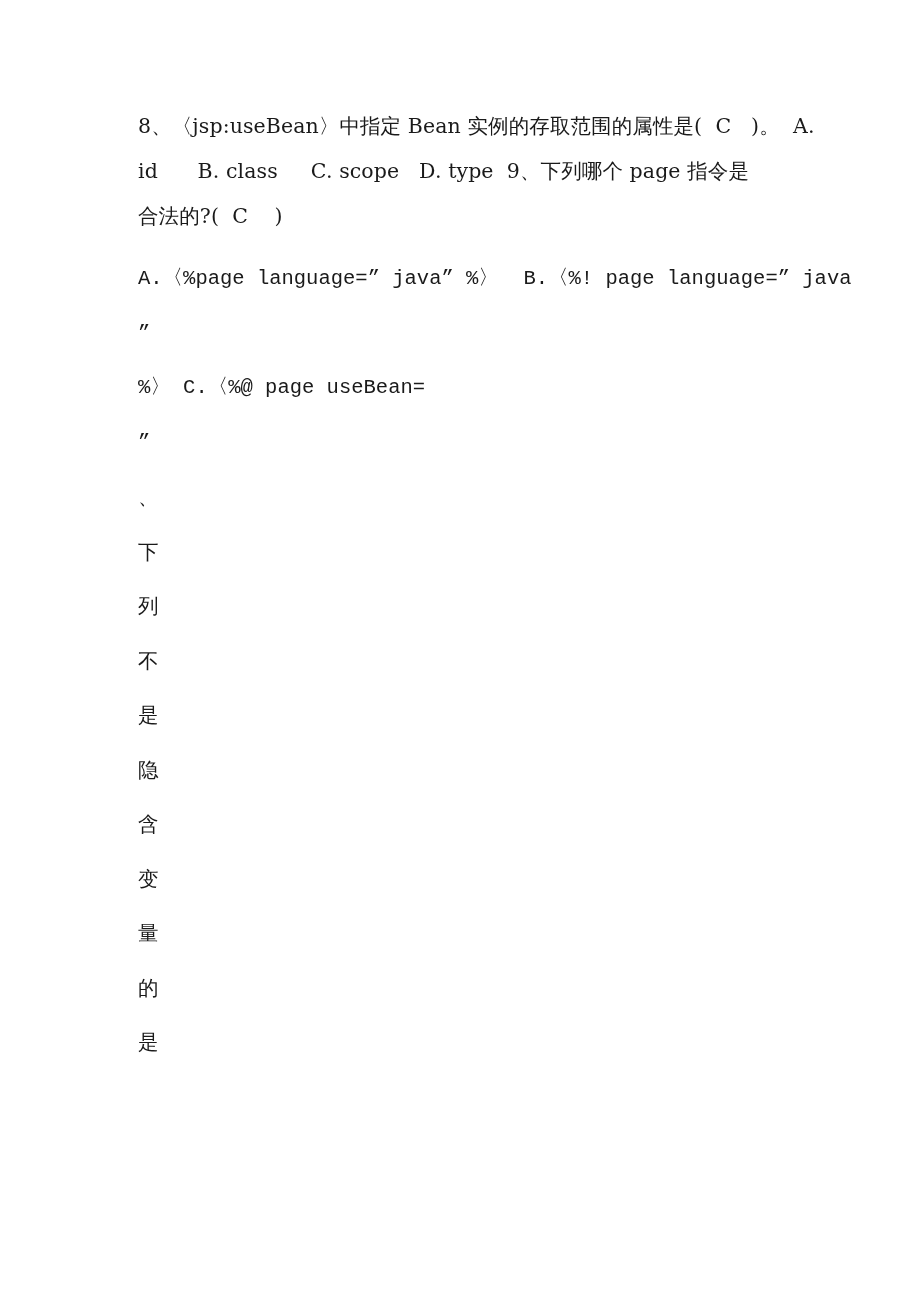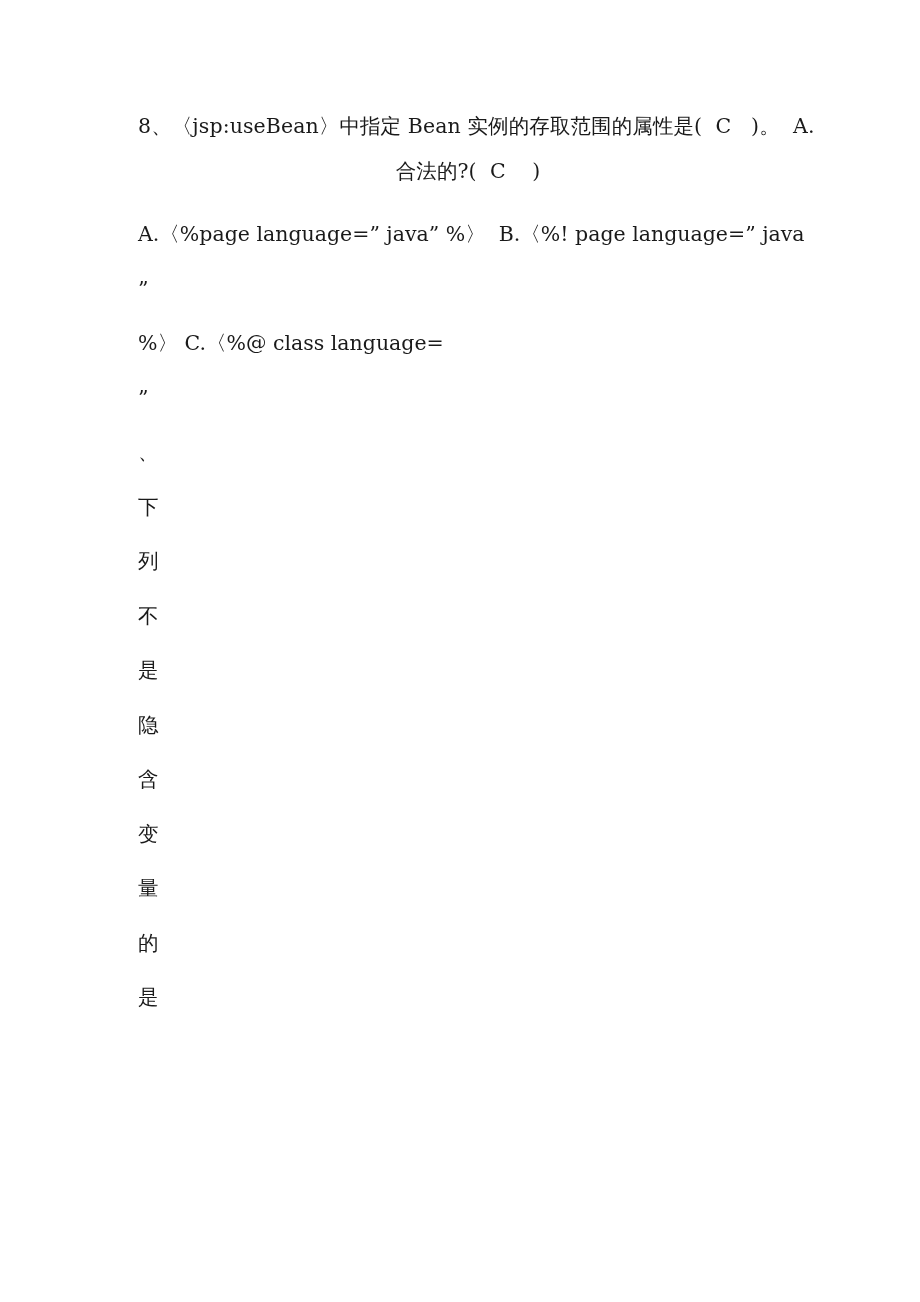--- a/index.html
+++ b/index.html
@@ -31,33 +31,33 @@
     position: absolute;
     left: 138px;
     top: 104px;
     width: 660px;
   }
 
   
   .block-tight {
     margin: 0;
     padding: 0;
-    text-align: center;
   }
   .block-tight .line {
     height: 45px;
     line-height: 45px;
     white-space: pre;
     font-size: 20.5px;
     letter-spacing: 0.1px;
   }
 
   
   .block-loose {
     margin-top: 13px;
+    font-family: Liberation Mono, monospace;
   }
   .block-loose .line {
     height: 54.5px;
     line-height: 54.5px;
     white-space: pre;
     font-size: 20.5px;
   }
 
   
   .block-vertical {
@@ -71,27 +71,28 @@
   }
 </style>
 </head>
 <body>
 
 <div class="page">
   <div class="content">
 
     <div class="block-tight">
       <div class="line">8、〈jsp:useBean〉中指定 Bean 实例的存取范围的属性是(  C   )。  A.</div>
+      <div class="line">id      B. class     C. scope   D. type  9、下列哪个 page 指令是</div>
       <div class="line">合法的?(  C    )</div>
     </div>
 
     <div class="block-loose">
       <div class="line">A.〈%page language=” java” %〉  B.〈%! page language=” java</div>
       <div class="line">”</div>
-      <div class="line">%〉 C.〈%@ class language=</div>
+      <div class="line">%〉 C.〈%@ page useBean=</div>
       <div class="line">”</div>
     </div>
 
     <div class="block-vertical">
       <div class="line">、</div>
       <div class="line">下</div>
       <div class="line">列</div>
       <div class="line">不</div>
       <div class="line">是</div>
       <div class="line">隐</div>

